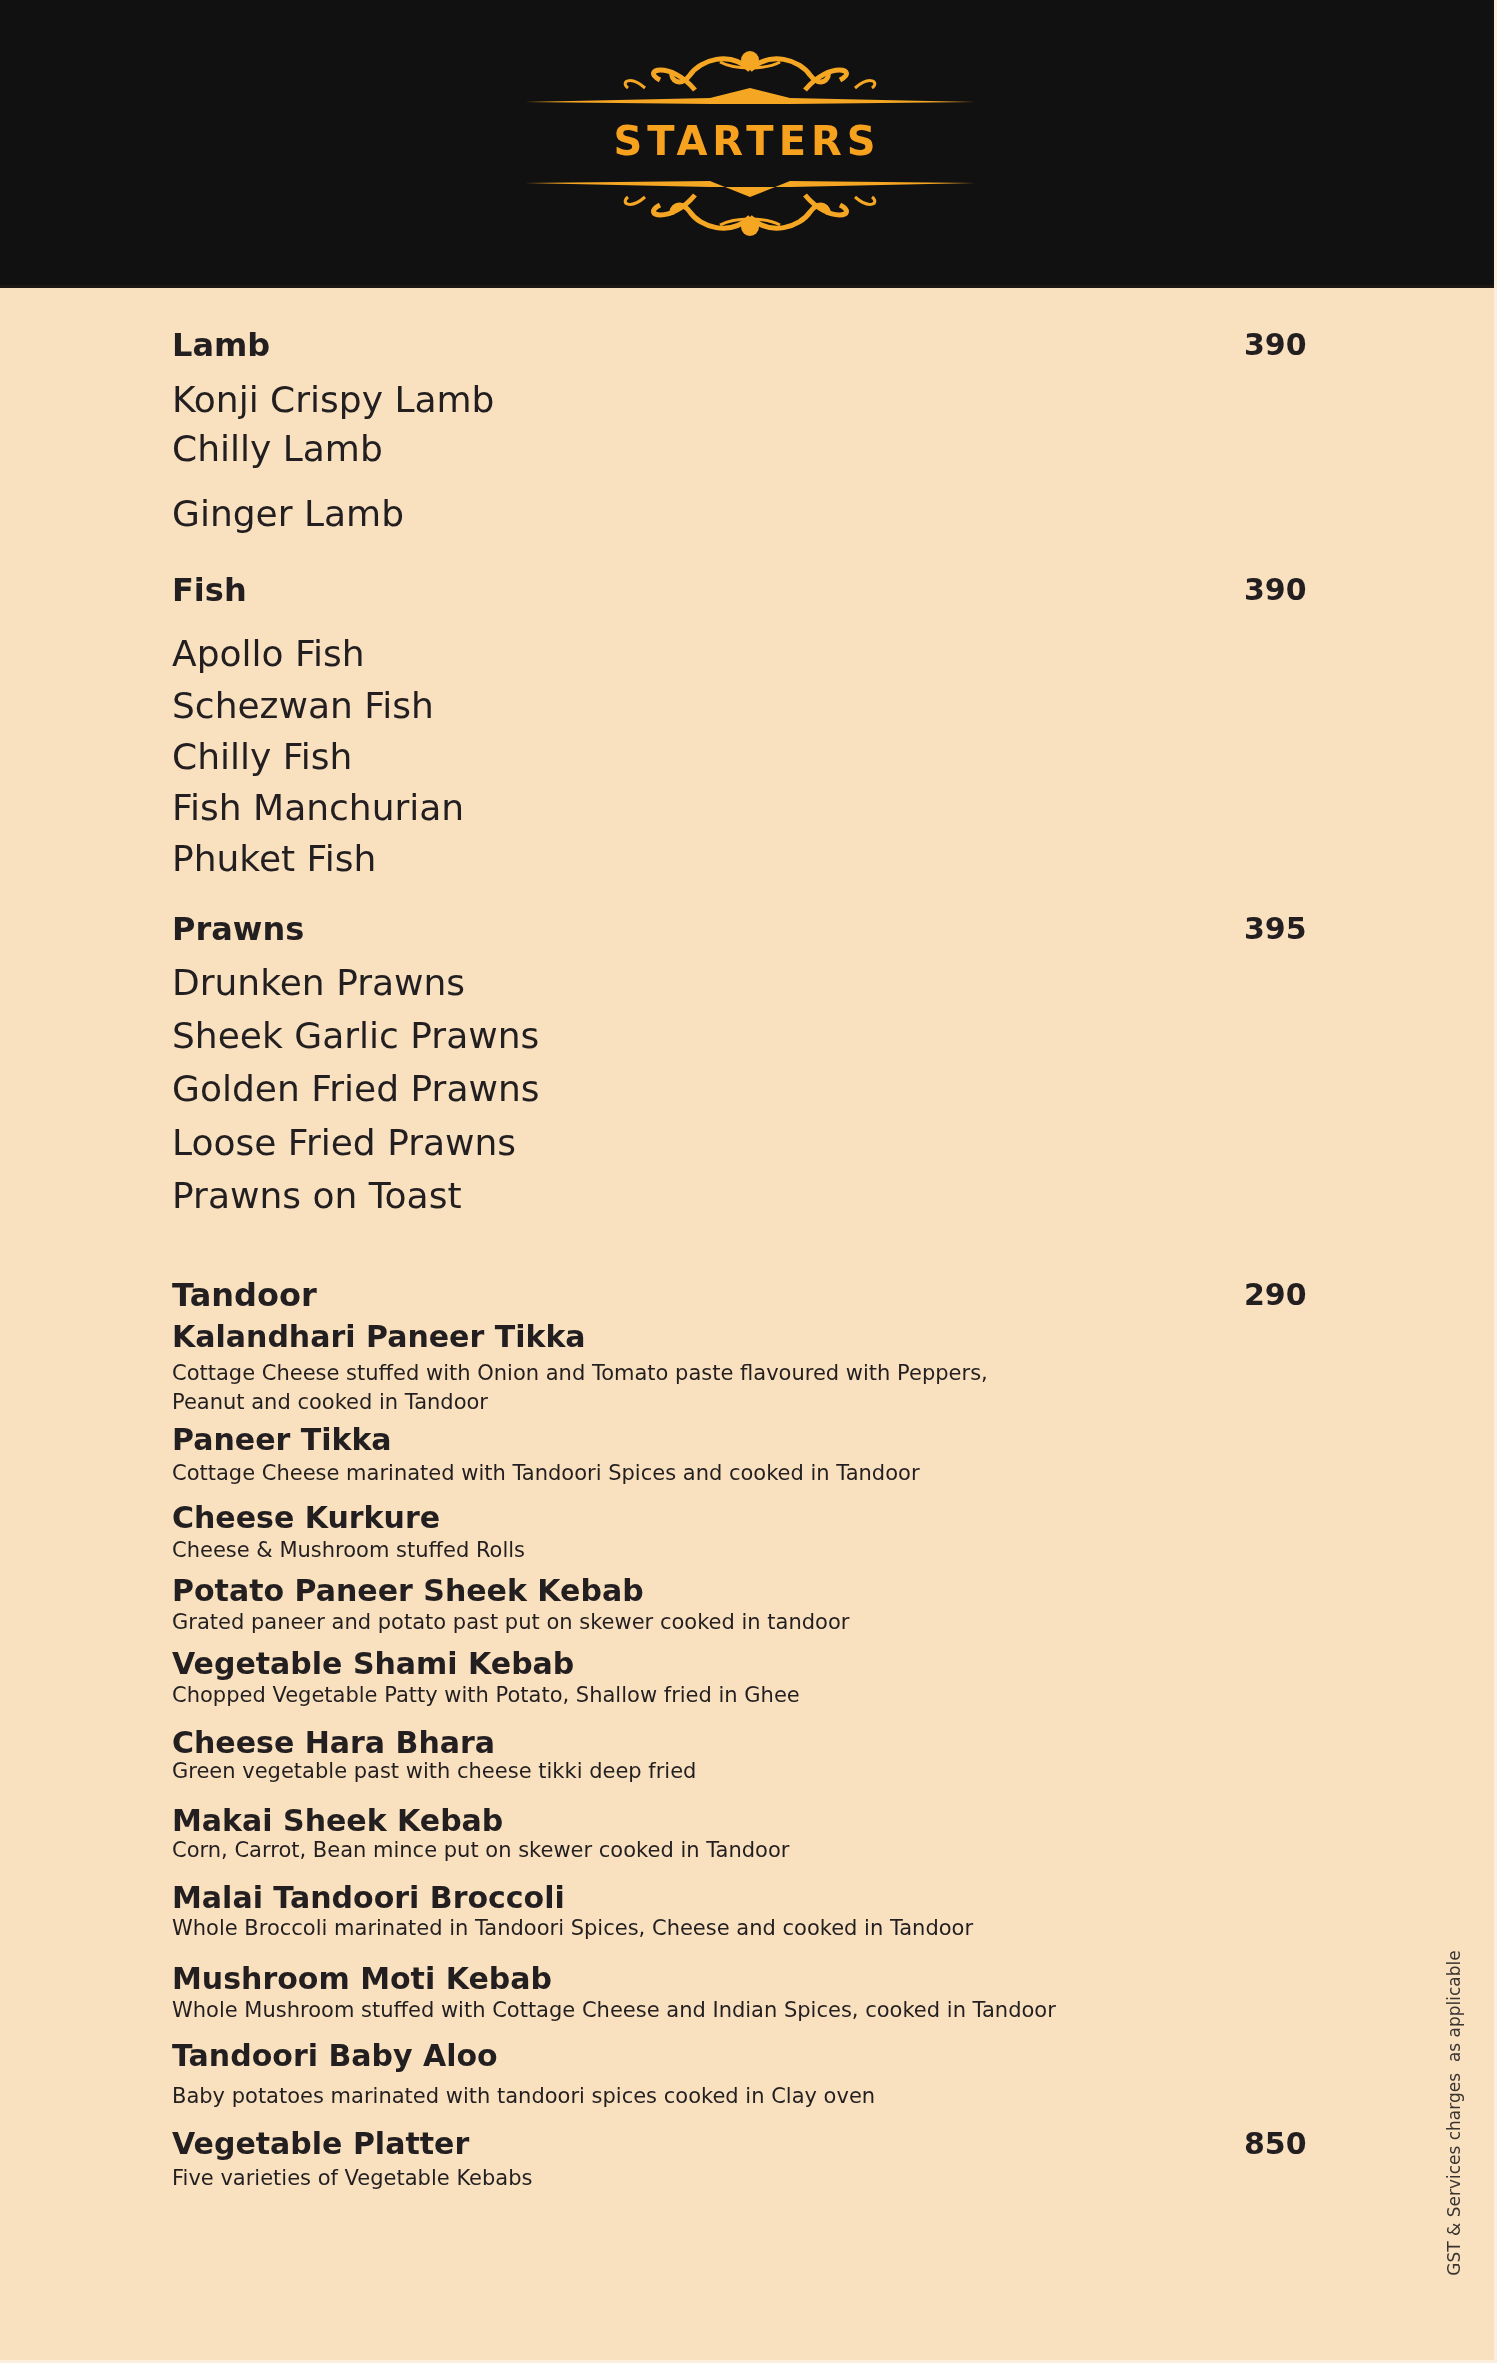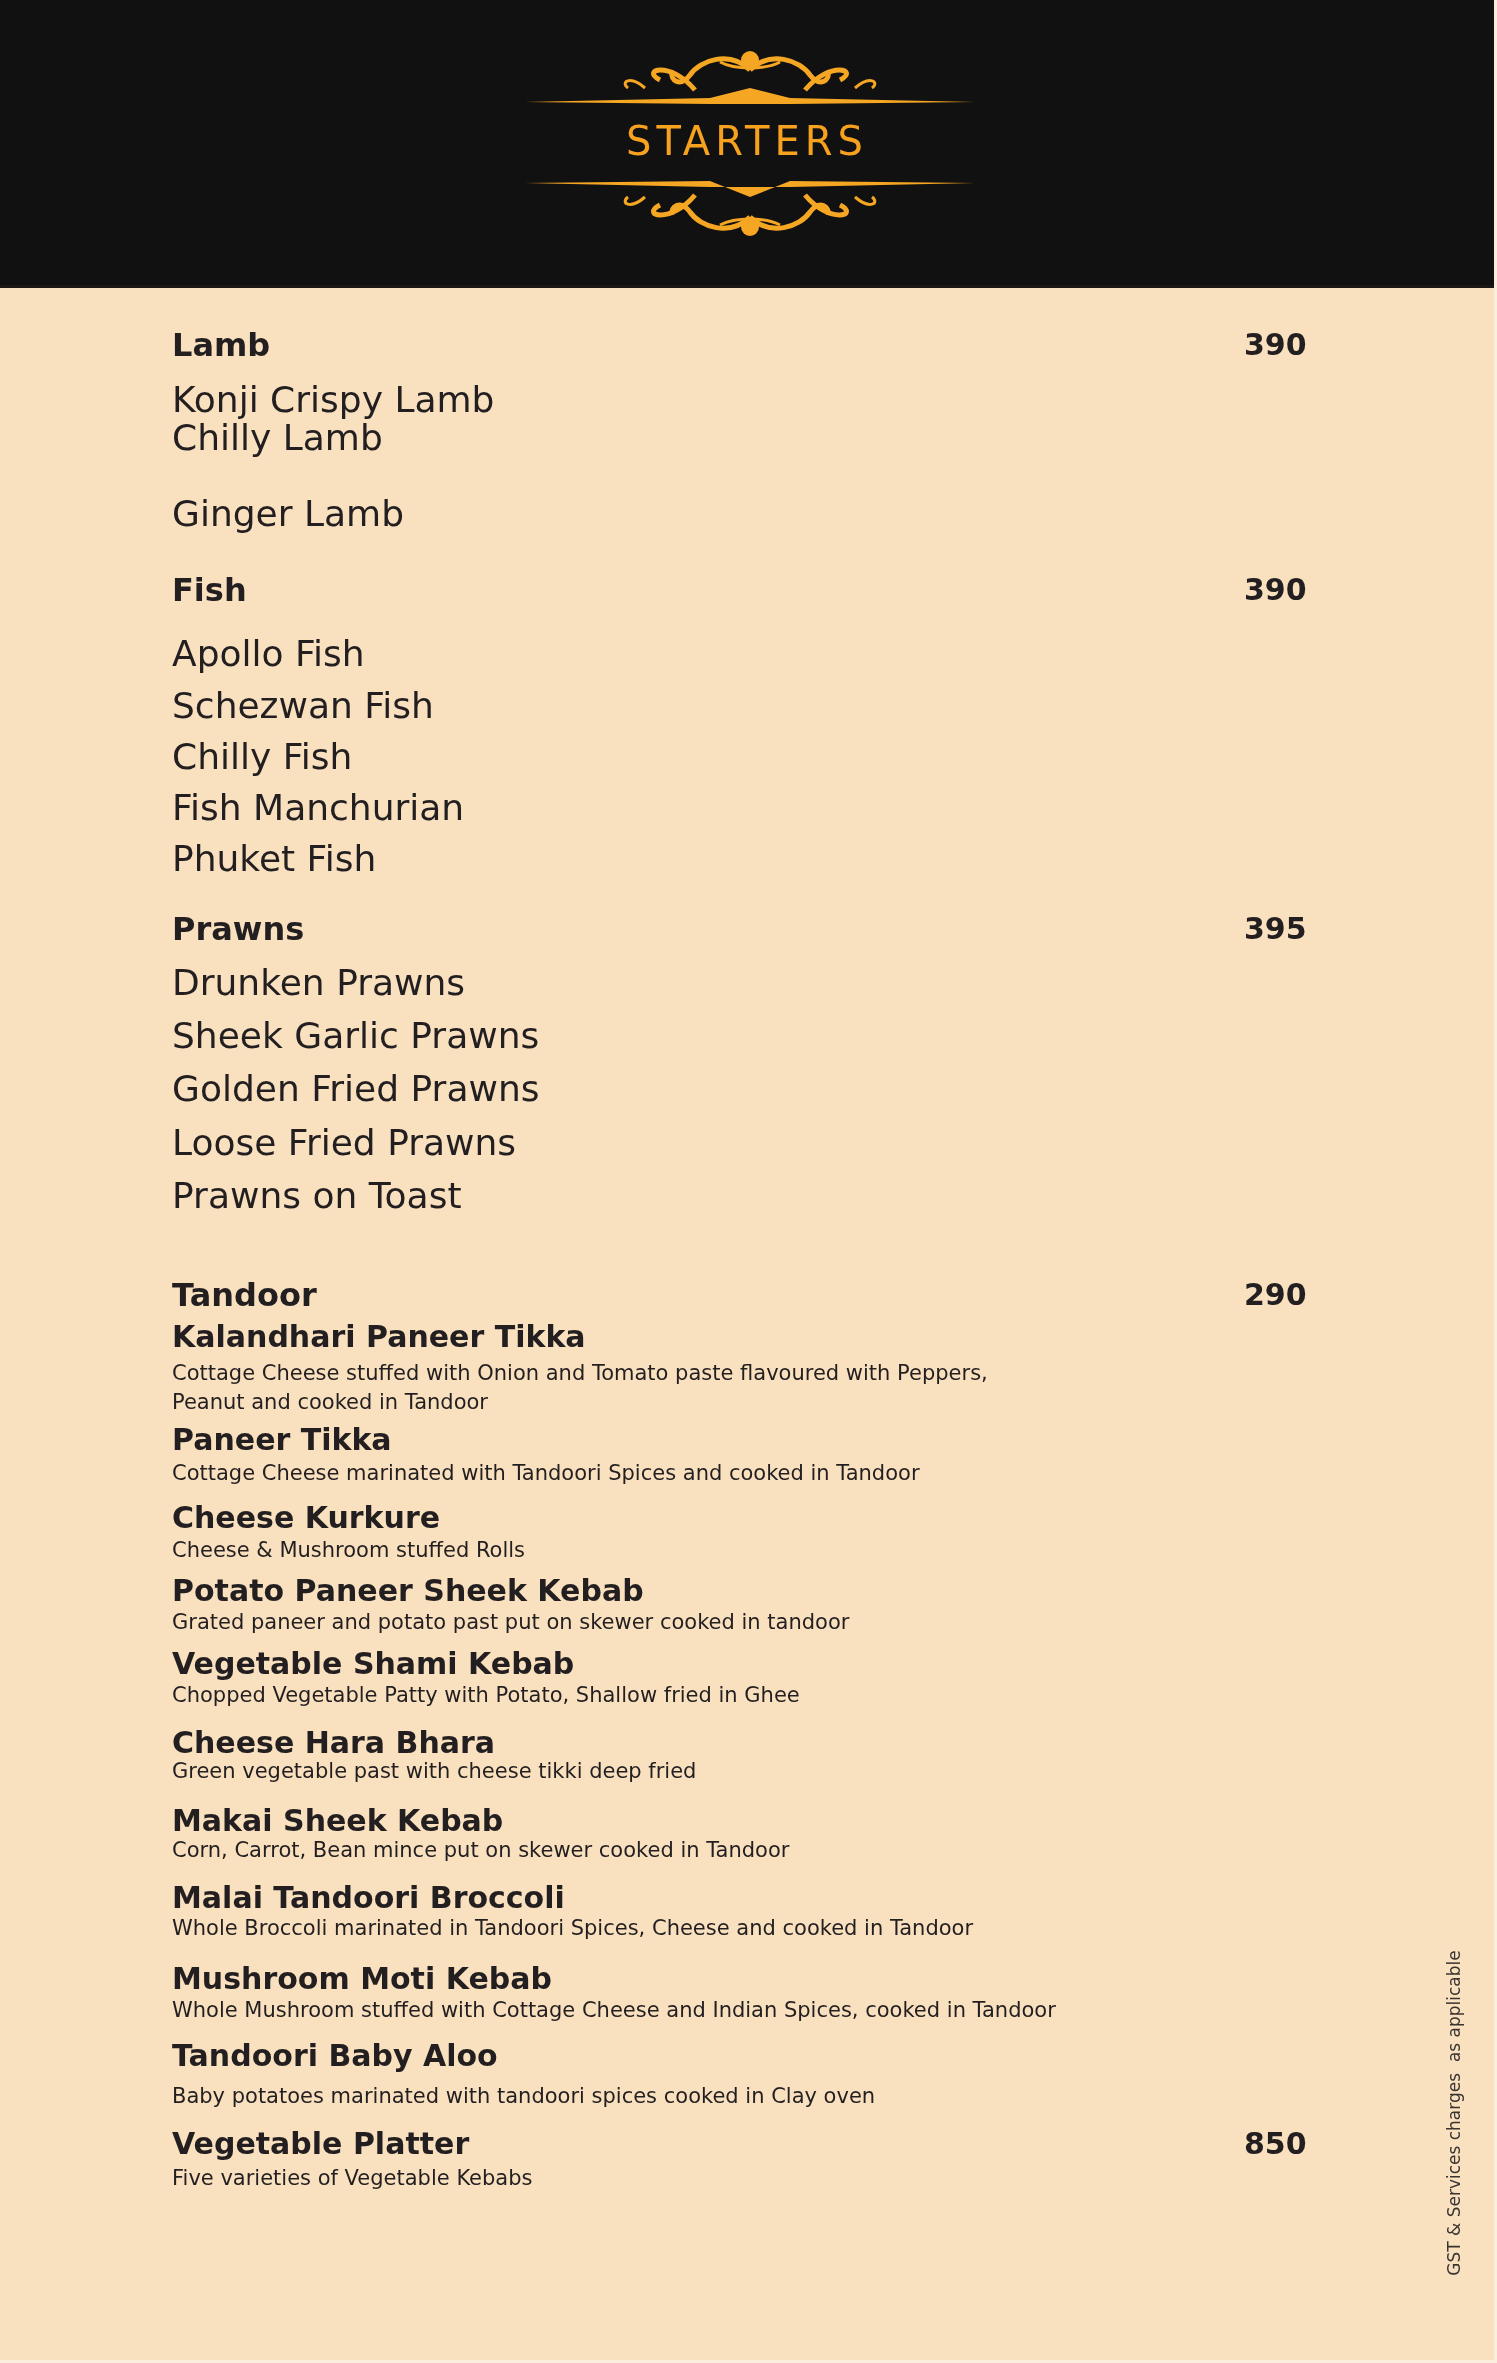--- a/index.html
+++ b/index.html
@@ -12,21 +12,21 @@
     .header {
       position: absolute; left: 0; top: 0; width: 1494px; height: 285px;
       background: #111111;
       border-bottom: 3px solid #1d1814;
     }
     .ornament { position: absolute; left: 520px; width: 460px; height: 80px; }
     .ornament.top { top: 40px; }
     .ornament.bottom { top: 165px; }
     .header-title {
       position: absolute; left: 0; width: 1494px; top: 117px;
-      text-align: center; font-weight: normal; font-size: 40px;
+      text-align: center; font-weight: bold; font-size: 40px;
       letter-spacing: 5px; color: #F7A21E; line-height: 48px;
     }
     .right-strip {
       position: absolute; right: 0; top: 0; width: 3px; height: 2363px; background: #fbeedd;
     }
     .bottom-strip {
       position: absolute; left: 0; bottom: 0; width: 1497px; height: 3px; background: #fbeedd;
     }
     .t { position: absolute; left: 172px; white-space: nowrap; }
     .cat { font-size: 32px; font-weight: bold; line-height: 48px; }
@@ -71,21 +71,21 @@
     <path d="M285 30 C310 60, 340 50, 320 40" stroke="#F5A623" stroke-width="5" fill="none"></path>
     <path d="M125 32 C110 45, 100 38, 108 32" stroke="#F5A623" stroke-width="3" fill="none"></path>
     <path d="M335 32 C350 45, 360 38, 352 32" stroke="#F5A623" stroke-width="3" fill="none"></path>
     <path d="M200 60 C215 52, 245 52, 260 60" stroke="#F5A623" stroke-width="3" fill="none"></path>
   </svg>
 </div>
 
 <div class="t cat" style="top:321px">Lamb</div>
 <div class="price" style="top:327px">390</div>
 <div class="t item" style="top:382px">Konji Crispy Lamb</div>
-<div class="t item" style="top:420px">Chilly Lamb</div>
+<div class="t item" style="top:431px">Chilly Lamb</div>
 <div class="t item" style="top:496px">Ginger Lamb</div>
 
 <div class="t cat" style="top:566px">Fish</div>
 <div class="price" style="top:572px">390</div>
 <div class="t item" style="top:636px">Apollo Fish</div>
 <div class="t item" style="top:688px">Schezwan Fish</div>
 <div class="t item" style="top:739px">Chilly Fish</div>
 <div class="t item" style="top:790px">Fish Manchurian</div>
 <div class="t item" style="top:841px">Phuket Fish</div>
 

